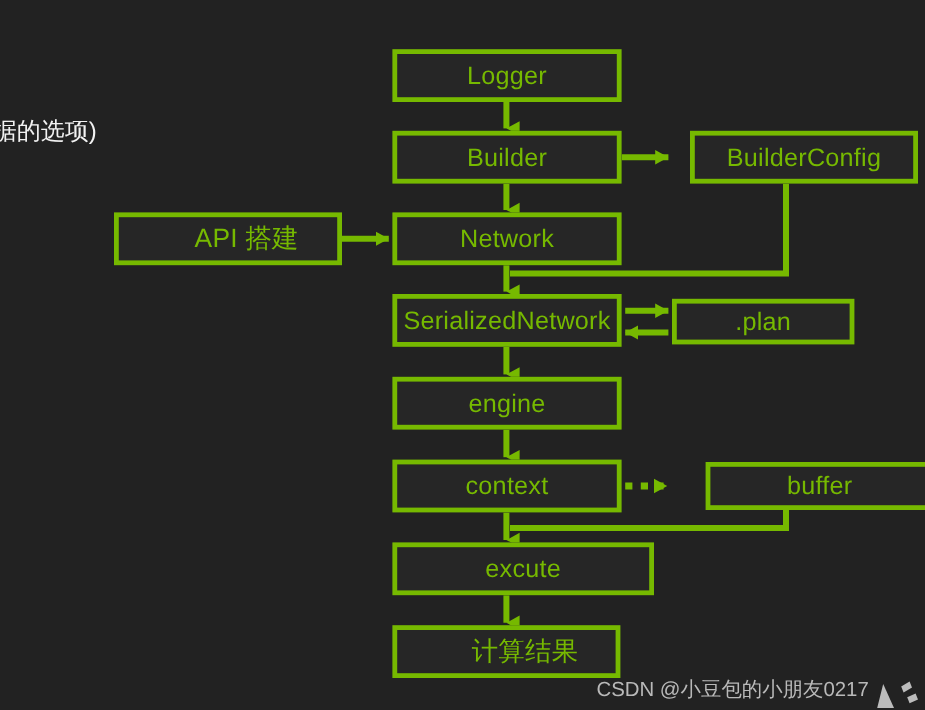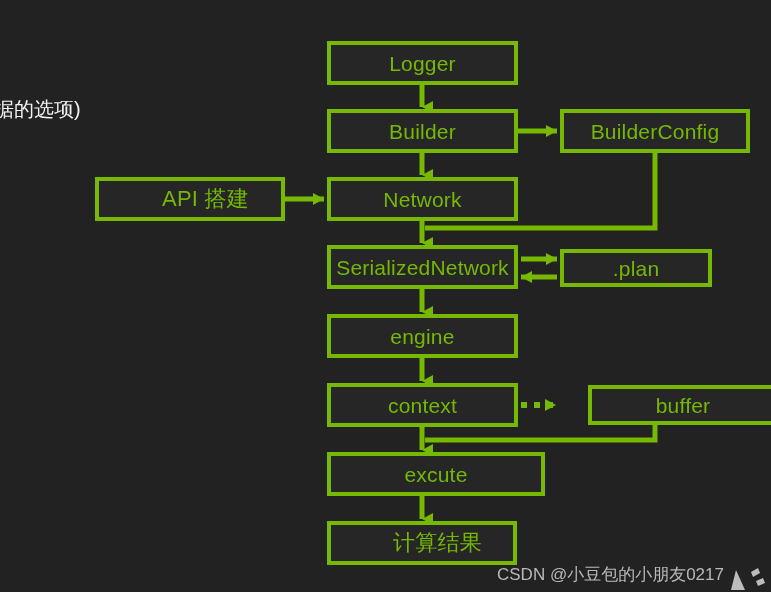--- a/index.html
+++ b/index.html
@@ -105,21 +105,21 @@
 
     <path d="M655,425 L655,440 L425,440" stroke="#76b900" stroke-width="5" fill="none"></path>
 
     <path d="M422,427 L422,450" stroke="#76b900" stroke-width="5" fill="none" marker-end="url(#arrow-down)"></path>
 
     <line x1="422" y1="496" x2="422" y2="519" stroke="#76b900" stroke-width="5" marker-end="url(#arrow-down)"></line>
   </svg>
 
   <div class="node" style="left:327px;top:109px;width:191px;height:44px;">Builder</div>
   <div class="node" style="left:327px;top:41px;width:191px;height:44px;">Logger</div>
-  <div class="node" style="left:560px;top:109px;width:190px;height:44px;">BuilderConfig</div>
+  <div class="node" style="left:575px;top:109px;width:190px;height:44px;">BuilderConfig</div>
   <div class="node cjk" style="left:95px;top:177px;width:190px;height:44px;">API 搭建</div>
   <div class="node" style="left:327px;top:245px;width:191px;height:44px;">SerializedNetwork</div>
   <div class="node" style="left:327px;top:177px;width:191px;height:44px;">Network</div>
   <div class="node" style="left:560px;top:249px;width:152px;height:38px;">.plan</div>
   <div class="node" style="left:327px;top:314px;width:191px;height:44px;">engine</div>
   <div class="node" style="left:327px;top:383px;width:191px;height:44px;">context</div>
   <div class="node" style="left:588px;top:385px;width:190px;height:40px;">buffer</div>
   <div class="node" style="left:327px;top:452px;width:218px;height:44px;">excute</div>
   <div class="node cjk" style="left:327px;top:521px;width:190px;height:44px;">计算结果</div>
 

